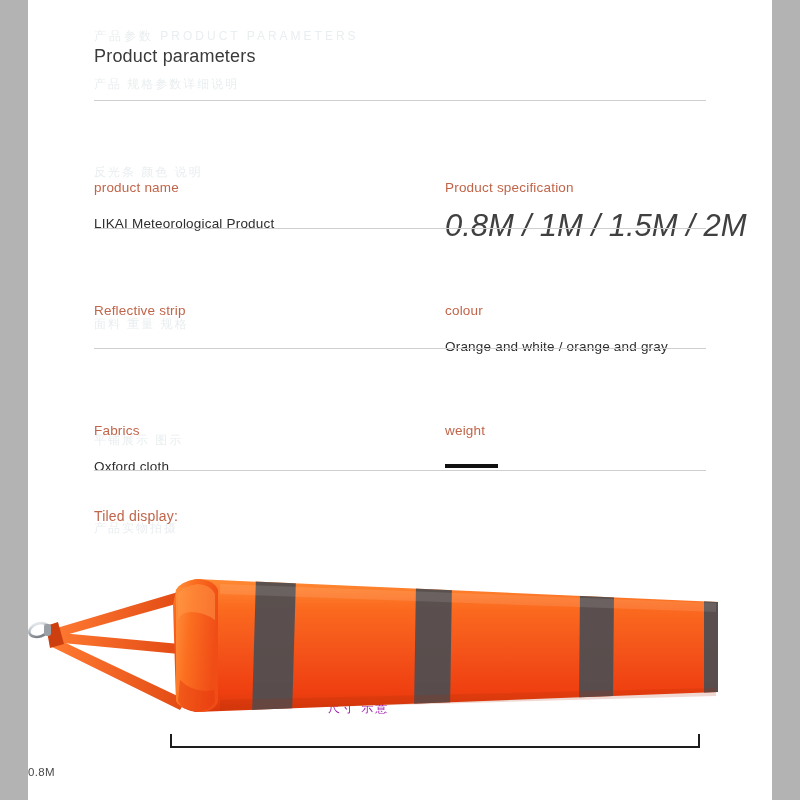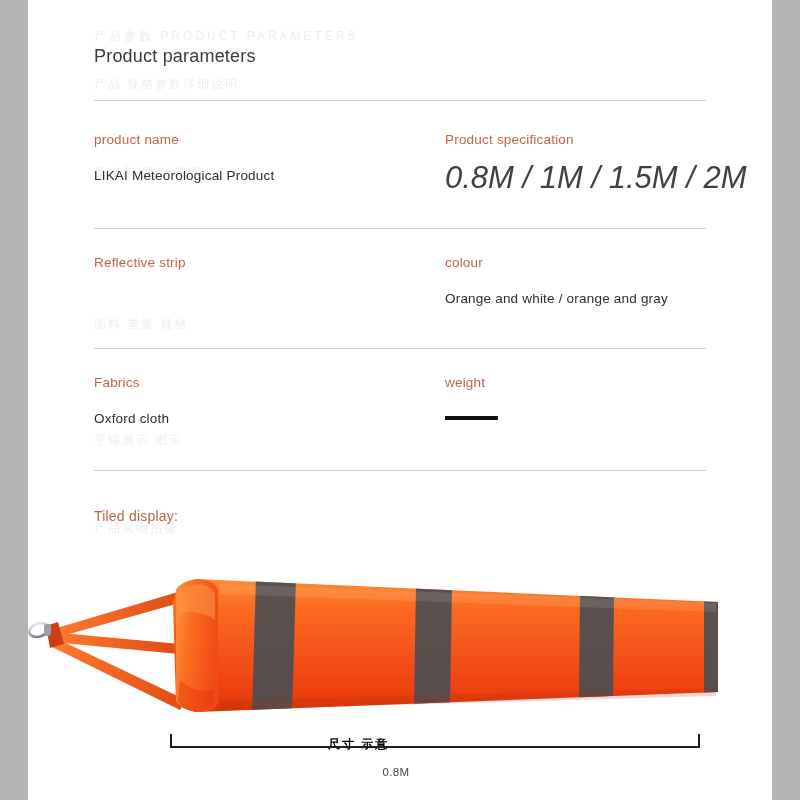--- a/index.html
+++ b/index.html
@@ -63,41 +63,41 @@
     user-select: none;
     pointer-events: none;
     white-space: nowrap;
   }
   .ghost-a { left: 66px; top: 28px; letter-spacing: 3px; }
   .ghost-b { left: 66px; top: 76px; letter-spacing: 2px; }
   .ghost-c { left: 66px; top: 164px; letter-spacing: 2px; }
   .ghost-d { left: 66px; top: 316px; letter-spacing: 2px; }
   .ghost-e { left: 66px; top: 432px; letter-spacing: 2px; }
   .ghost-f { left: 66px; top: 520px; letter-spacing: 2px; }
-  .ghost-g { left: 300px; top: 736px; letter-spacing: 2px; color:#000000;font-weight:bold;}
+  .ghost-g { left: 300px; top: 700px; letter-spacing: 2px; color:#a21caf;}
 
   
   .divider {
     position: absolute;
     left: 66px;
     width: 612px;
     height: 1px;
     background: #cfcfcf;
   }
   .d0 { top: 100px; }
   .d1 { top: 228px; }
   .d2 { top: 348px; }
   .d3 { top: 470px; }
 
   .row { position: absolute; left: 0; width: 100%; }
   .r1 { top: 132px; }
   .r2 { top: 255px; }
   .r3 { top: 375px; }
 
-  .cell { position: absolute; }
+  .cell { position: absolute; margin-top: 48px; }
   .cell.col-a { left: 66px; }
   .cell.col-b { left: 417px; }
 
   .f-label {
     font-size: 13.5px;
     color: #c1654a;
     letter-spacing: .2px;
     white-space: nowrap;
   }
   .f-value {
@@ -140,21 +140,20 @@
     height: 240px;
   }
   .photo svg { display: block; }
 
   
   .dim-label {
     position: absolute;
     left: 0;
     top: 766px;
     width: 736px;
-    text-align: center;
     font-size: 11.5px;
     color: #4a4a4a;
     letter-spacing: .3px;
   }
   .dim-line {
     position: absolute;
     left: 142px;
     top: 746px;
     width: 530px;
     height: 1.6px;

